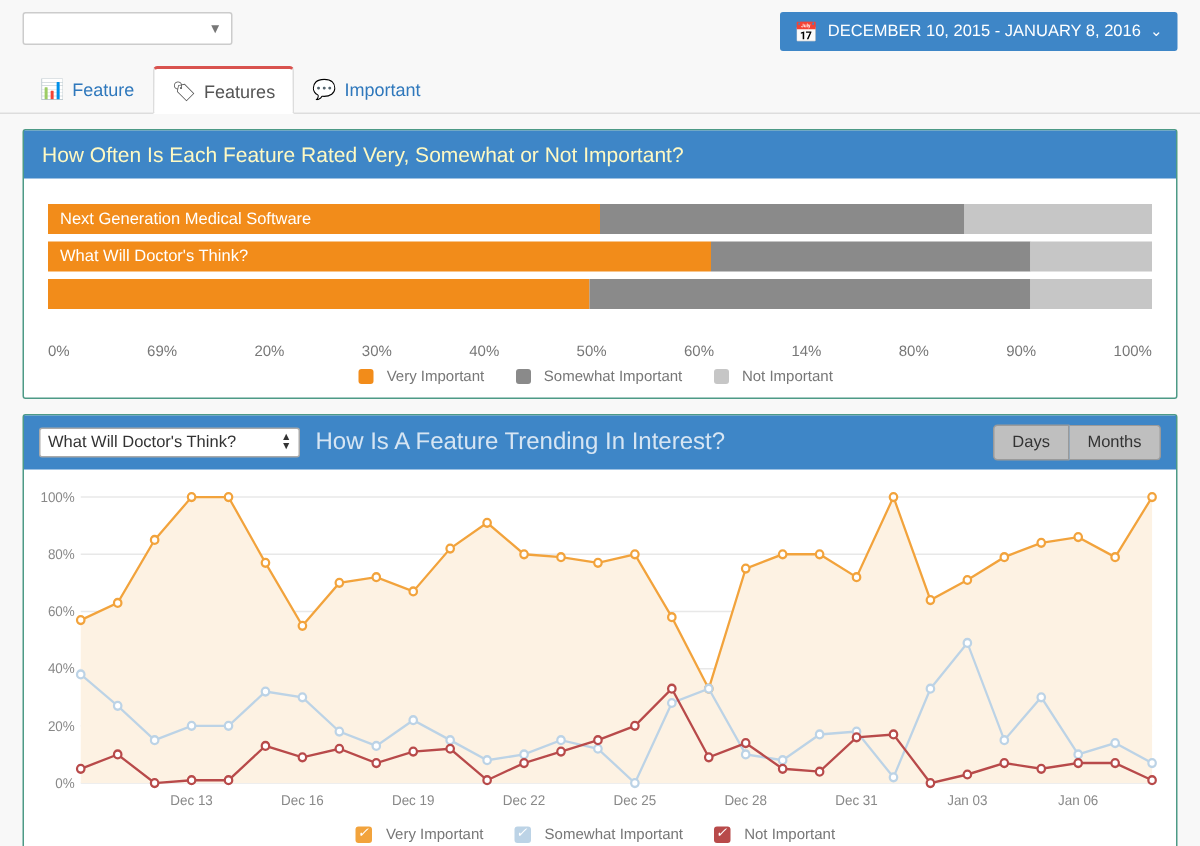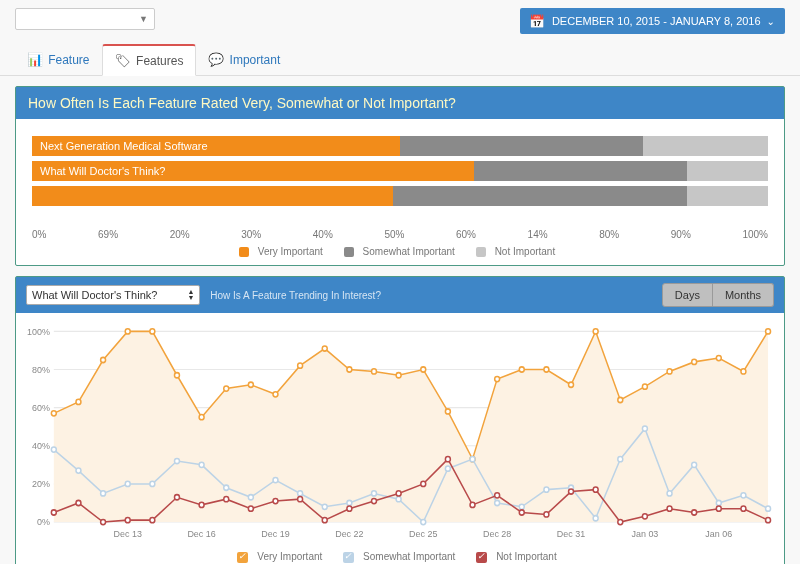--- a/index.html
+++ b/index.html
@@ -28,21 +28,21 @@
   .hbar .lab { position: absolute; left: 8px; color: #fff; font-size: 11px; line-height: 20px; }
   .xaxis { display: flex; justify-content: space-between; font-size: 10px; color: #777; margin-top: 4px; }
   .legend { text-align: center; font-size: 10px; color: #777; margin-top: 6px; }
   .legend span { margin: 0 6px; }
   .legend .sw { display: inline-block; width: 10px; height: 10px; vertical-align: middle; margin-right: 3px; border-radius: 2px; }
 
   .panel2 { margin: 10px 15px 12px; border: 1px solid #4d9a86; background: #fff; border-radius: 2px; }
   .panel2-header { background: #3e86c7; color: #d6e5f3; padding: 6px 10px; display: flex; align-items: center; gap: 10px; }
   .feat-select { background: #fff; color: #333; font-size: 11px; padding: 3px 5px; border: 1px solid #aaa; border-radius: 2px; display: flex; align-items: center; gap: 30px; cursor: pointer; }
   .feat-select .stepper { display: flex; flex-direction: column; font-size: 7px; line-height: 6px; }
-  .p2-title { font-size: 10px; flex: 1; }
+  .p2-title { font-size: 16px; flex: 1; }
   .btn-group { display: flex; align-items: flex-end; }
   .btn-toggle { background: #bfbfbf; color: #333; font-size: 11px; padding: 5px 12px; border: 1px solid #9a9a9a; cursor: pointer; }
   .btn-toggle.left { border-radius: 3px 0 0 3px; }
   .btn-toggle.right { border-radius: 0 3px 3px 0; border-left: none; }
 
   .chart-area { position: relative; height: 220px; margin: 10px 6px 4px 6px; }
   .chart-area svg { width: 100%; height: 100%; }
   .ygrid line { stroke: #e8e8e8; stroke-width: 1; }
   .ylab { font-size: 9px; fill: #888; text-anchor: end; }
   .xlab { font-size: 9px; fill: #888; text-anchor: middle; }

